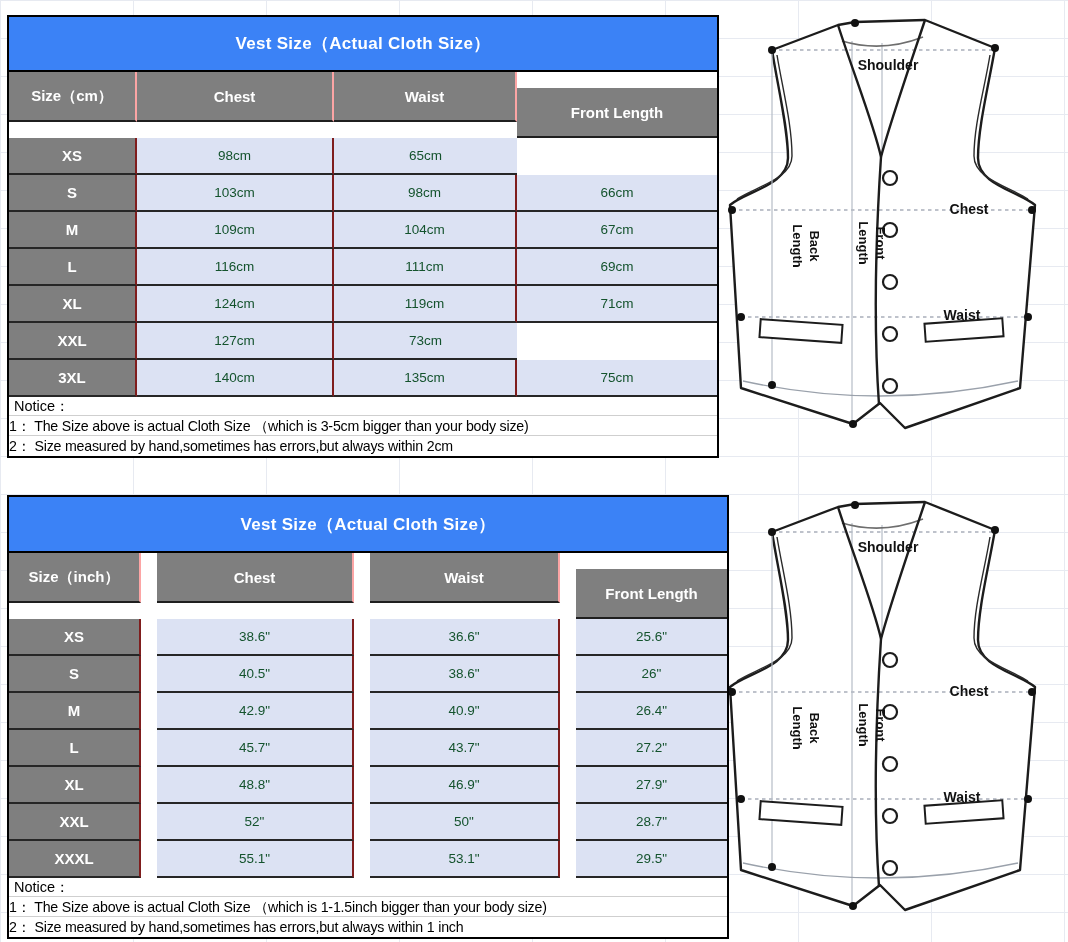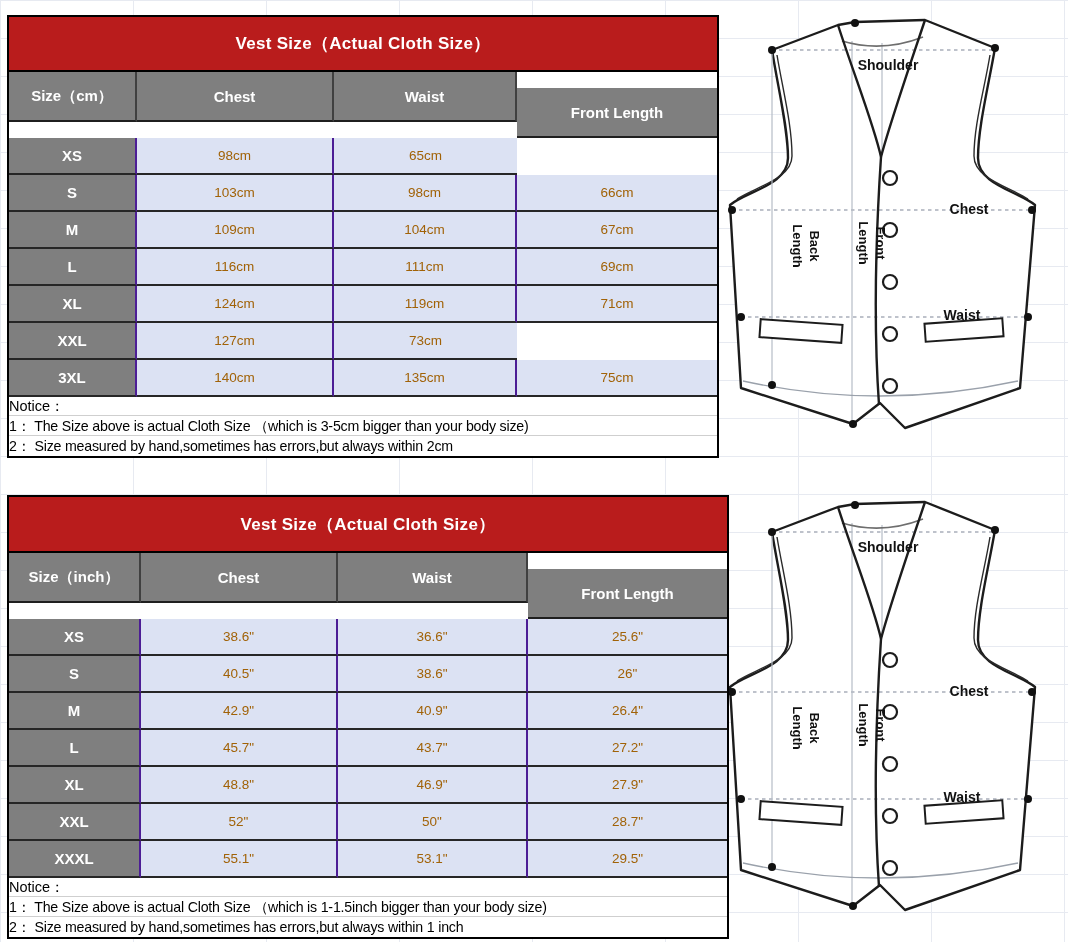--- a/index.html
+++ b/index.html
@@ -10,43 +10,43 @@
   *{box-sizing:border-box;}
   
   .gridlines{
     position:absolute;inset:0;z-index:0;
     background-image:
       repeating-linear-gradient(to right,#e7eaf1 0 1px,transparent 1px 133px),
       repeating-linear-gradient(to bottom,#e7eaf1 0 1px,transparent 1px 38px);
   }
   .size-table{position:absolute;background:#fff;border:2px solid #000;z-index:2;}
   .t-title{
-    background:#b91c1c;color:#fff;font-weight:bold;font-size:17px;letter-spacing:.3px;
+    background:#3b82f6;color:#fff;font-weight:bold;font-size:17px;letter-spacing:.3px;
     display:flex;align-items:center;justify-content:center;border-bottom:2px solid #000;
   }
   .table-cm .t-title{height:55px;}
   .table-inch .t-title{height:56px;}
   .t-grid{display:grid;}
   .table-cm .t-grid{grid-template-columns:128px 197px 183px 1fr;}
-  .table-inch .t-grid{grid-template-columns:132px 197px 190px 1fr;}
+  .table-inch .t-grid{grid-template-columns:132px 197px 190px 1fr;gap:16px;}
   .th{
     height:50px;background:#7f7f7f;color:#fff;font-weight:bold;font-size:15px;
     display:flex;align-items:center;justify-content:center;
-    border-right:2px solid #404040;border-bottom:2px solid #1f1f1f;
+    border-right:2px solid #fca5a5;border-bottom:2px solid #1f1f1f;
   }
   .th:last-child{border-right:none;margin-top:16px;}
   .c-size,.c-val{
     height:37px;display:flex;align-items:center;justify-content:center;
-    border-right:2px solid #4c1d95;border-bottom:2px solid #262626;
+    border-right:2px solid #7f1d1d;border-bottom:2px solid #262626;
   }
   .c-size{background:#7f7f7f;color:#fff;font-weight:bold;font-size:15px;}
-  .c-val{background:#dce2f3;color:#a16207;font-size:13.5px;}
+  .c-val{background:#dce2f3;color:#14532d;font-size:13.5px;}
   .c-val:last-child{border-right:none;}
   .notice-block{background:#fff;color:#000;}
-  .n-head{height:19px;line-height:19px;font-size:14.5px;border-bottom:1px solid #cfcfcf;}
+  .n-head{height:19px;line-height:19px;padding-left:5px;font-size:14.5px;border-bottom:1px solid #cfcfcf;}
   .n-line{height:20px;line-height:20px;font-size:14.2px;letter-spacing:-0.2px;border-bottom:1px solid #cfcfcf;}
   .n-line:last-child{border-bottom:none;}
   .vest{position:absolute;z-index:1;}
   .defs-holder{position:absolute;width:0;height:0;overflow:hidden;}
   svg text{font-family:"Liberation Sans", sans-serif;}
 </style>
 </head>
 <body>
 
 <div class="gridlines"></div>

